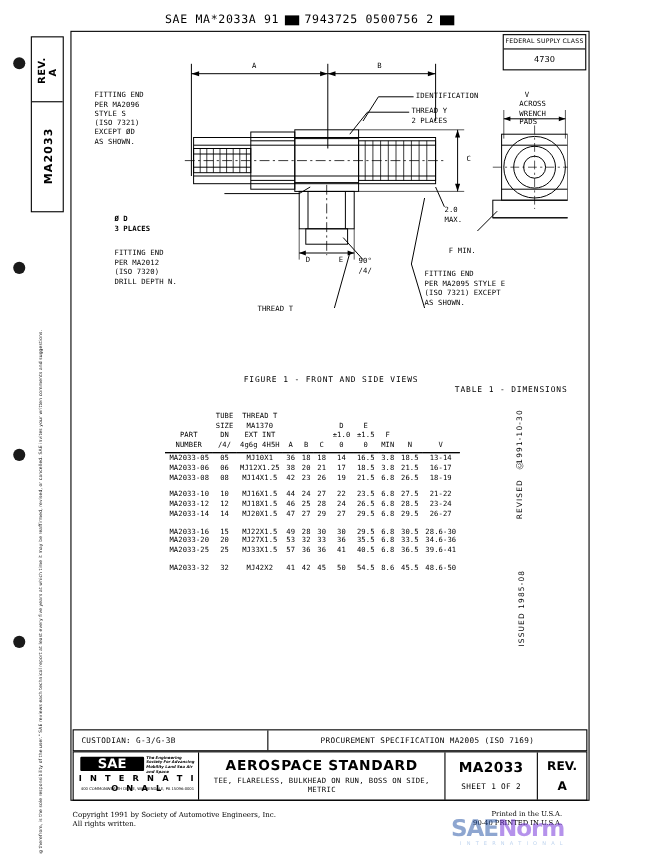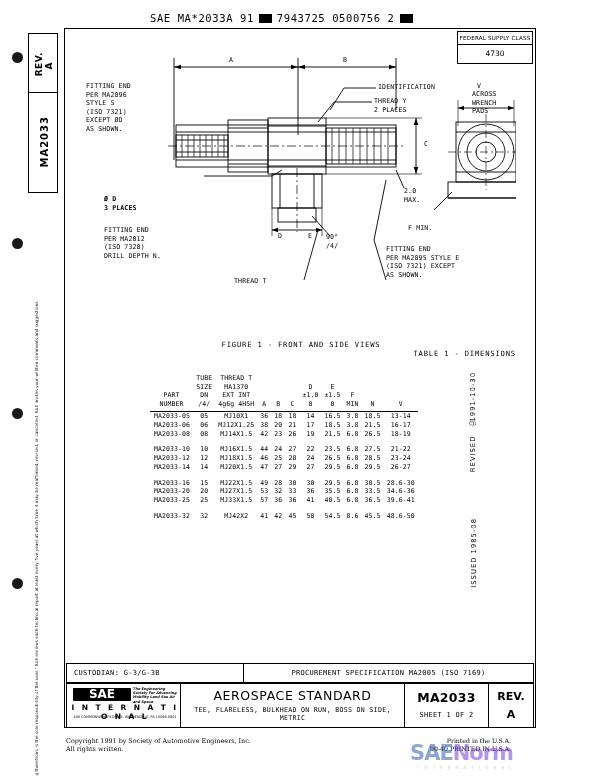--- a/index.html
+++ b/index.html
@@ -222,21 +222,21 @@
     text-align:center;
   }
   .sae-addr {
     position:absolute; left:4px; top:31px; width:108px;
     font-size:3.4px; line-height:4.3px;
     font-family:"DejaVu Sans", sans-serif;
     text-align:center;
   }
   .as-title {
     font-family:"DejaVu Sans", sans-serif;
-    font-weight:normal; font-size:12.5px;
+    font-weight:bold; font-size:12.5px;
     letter-spacing:0.6px;
     padding-top:4px;
   }
   .as-sub {
     font-size:6.6px; line-height:8.4px; padding-top:3px; letter-spacing:0.3px;
   }
   .doc-num {
     font-family:"DejaVu Sans", sans-serif;
     font-weight:bold; font-size:12.5px; padding-top:6px; letter-spacing:0.3px;
   }

